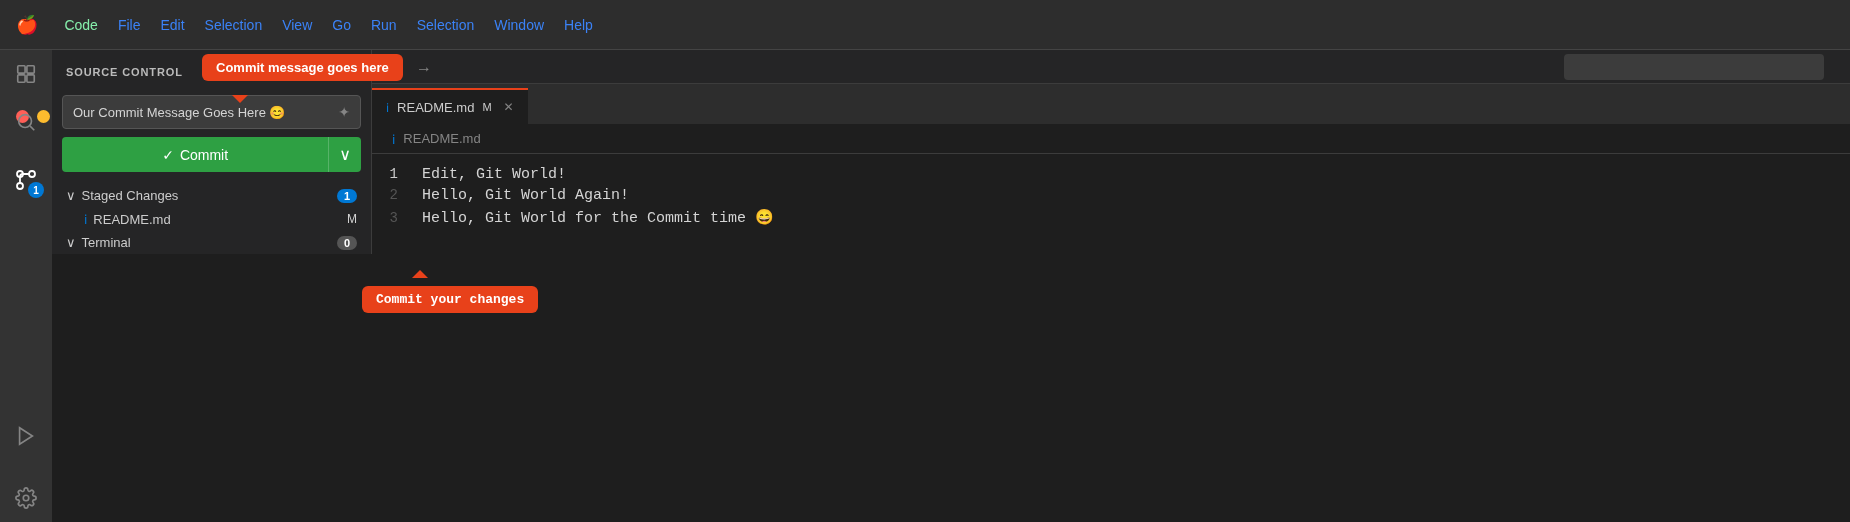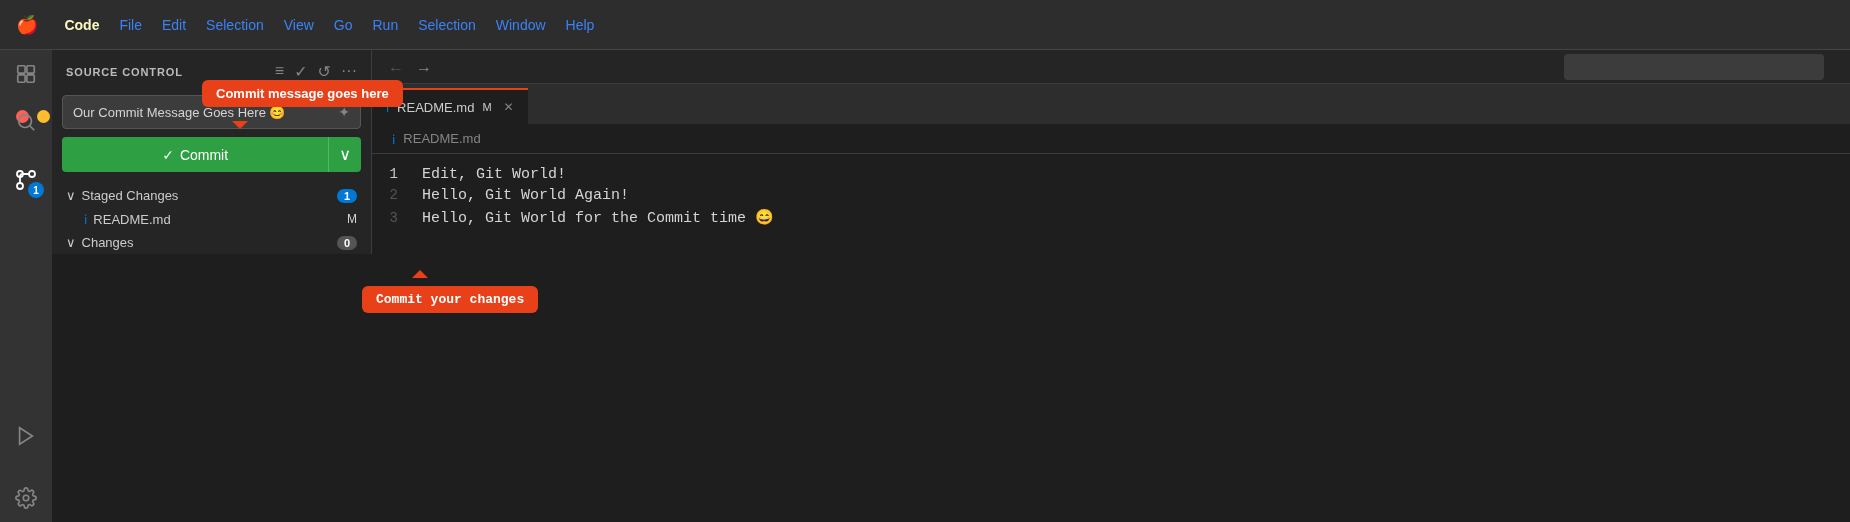--- a/index.html
+++ b/index.html
@@ -25,21 +25,21 @@
     .apple-logo {
       font-size: 18px;
       color: #ccc;
       margin-right: 6px;
     }
     .menu-item {
       font-size: 14px;
       color: #3b82f6;
       cursor: default;
     }
-    .menu-item.bold { font-weight: 700; color: #fef9c3; }
+    .menu-item.bold { font-weight: 400; color: #86efac; }
 
     
     .window-controls {
       display: flex;
       align-items: center;
       gap: 8px;
       position: absolute;
       left: 16px;
       top: 60px;
     }
@@ -217,21 +217,21 @@
       white-space: nowrap;
       z-index: 10;
     }
     .annotation::after {
       content: '';
       position: absolute;
       border: 8px solid transparent;
     }
     
     .ann-1 {
-      top: 30px;
+      top: 4px;
       left: 150px;
     }
     .ann-1::after {
       bottom: -22px;
       left: 30px;
       border-top-color: #e8411a;
       border-bottom: none;
     }
     
     .ann-2 {
@@ -433,21 +433,21 @@
         <span class="section-badge">1</span>
       </div>
       <div class="file-item">
         <span class="file-info-icon">ℹ</span>
         <span>README.md</span>
         <span class="file-status-m">M</span>
       </div>
 
       <div class="section-header">
         <span>∨</span>
-        <span>Changes</span>
+        <span>Terminal</span>
         <span class="section-badge zero">0</span>
       </div>
     </div>
 
     <div class="annotation ann-2">Commit your changes</div>
   </div>
 
   <div class="editor-area">
 
     <div class="editor-nav">

